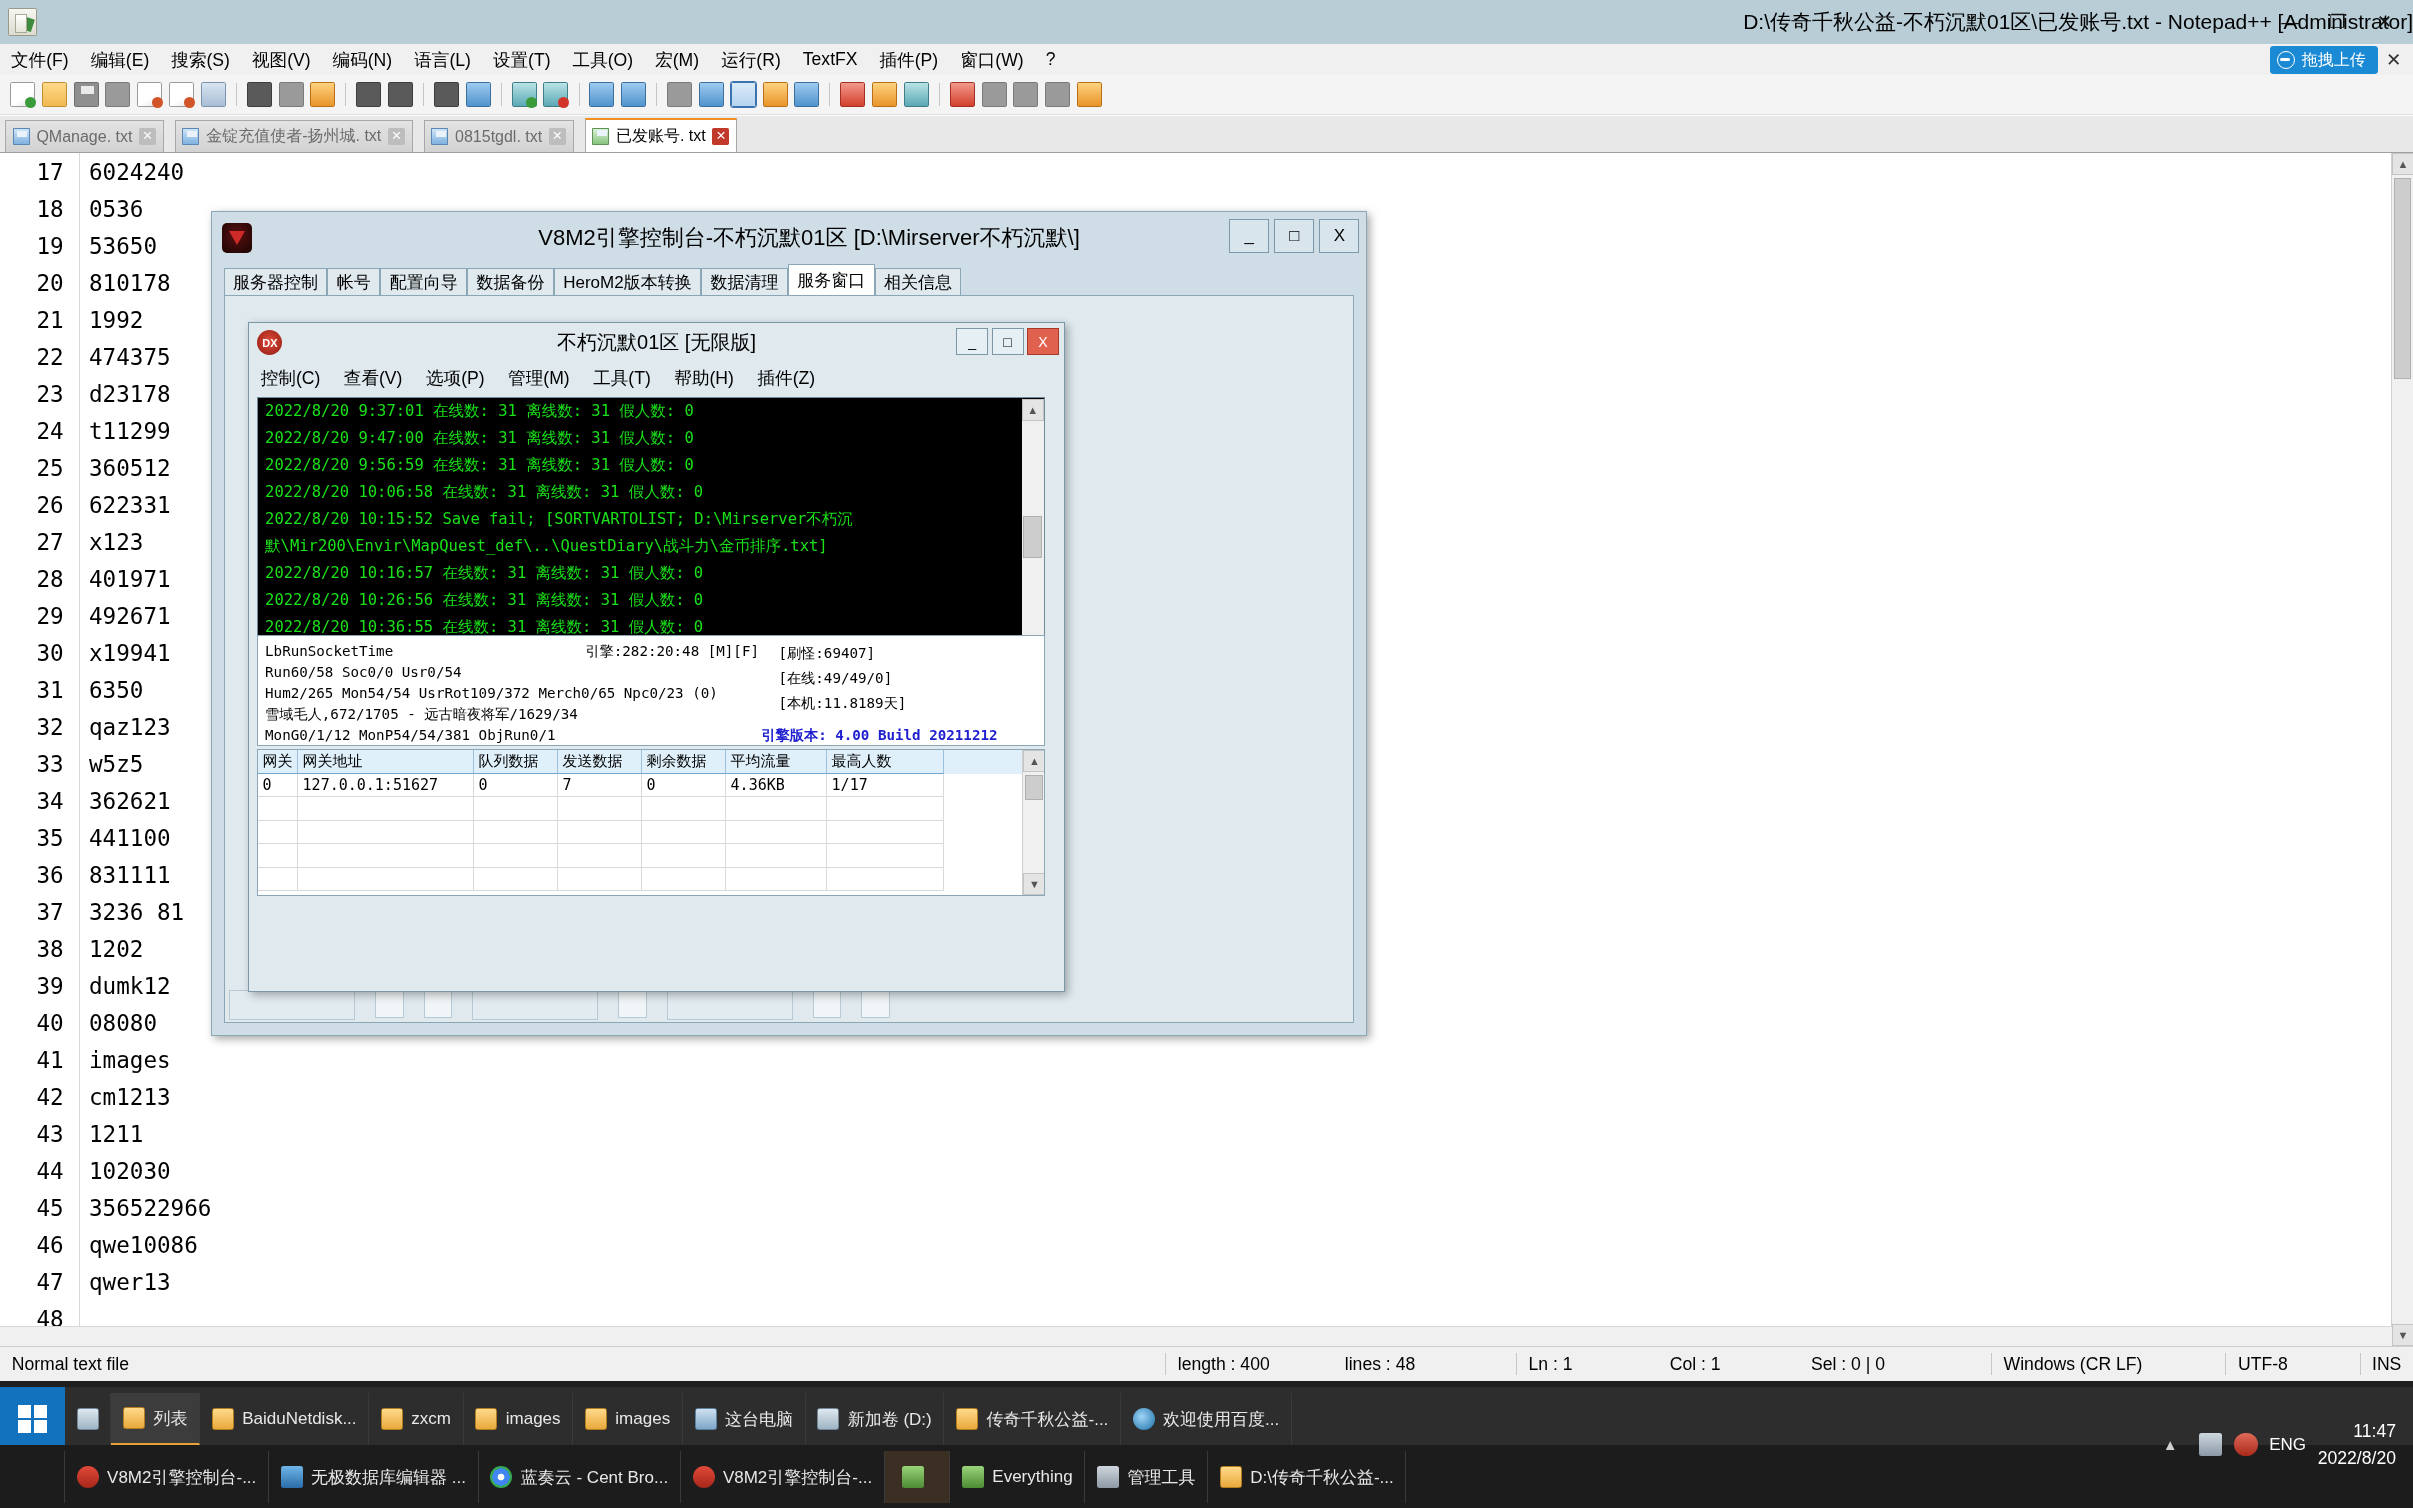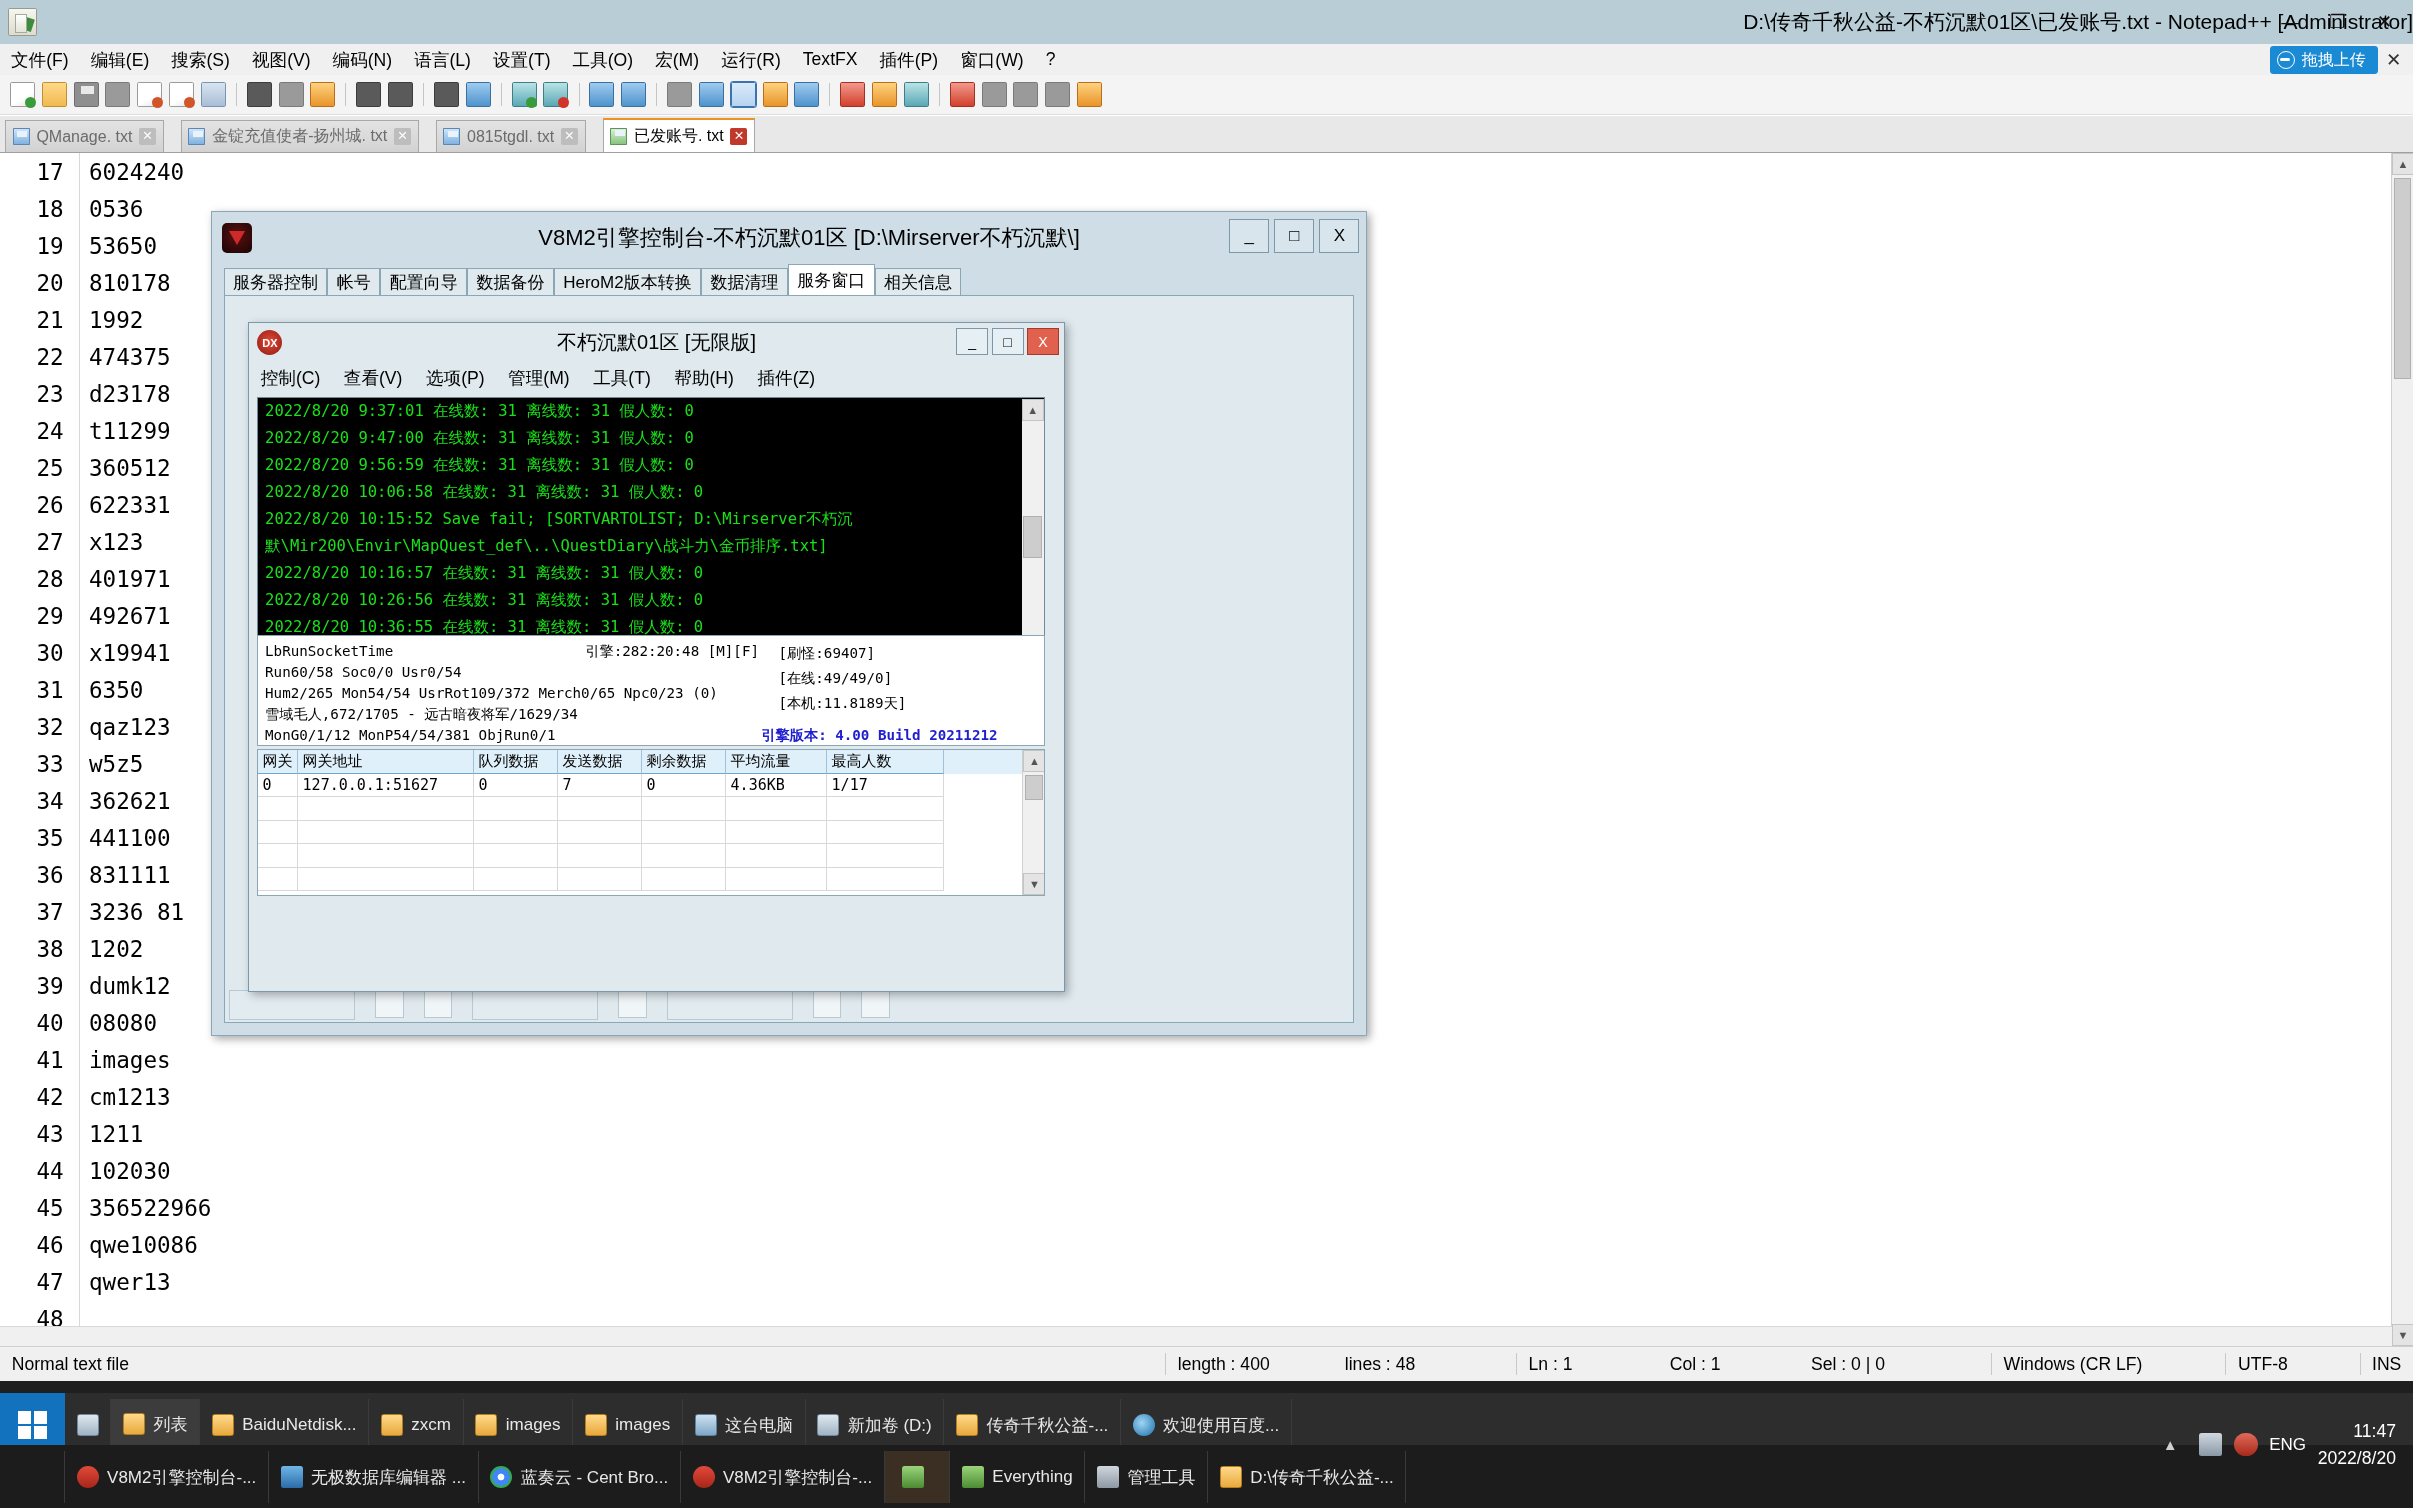--- a/index.html
+++ b/index.html
@@ -106,21 +106,21 @@
   .tb-badge { position:absolute; right:-1.7px; bottom:-1.7px; width:11px;height:11px;border-radius:50%; }
 
   
   .npp-tabs {
     position: absolute; left: 0; top: 116px; width: 2413px; height: 37px;
     background: #e8e8e8; display: flex; align-items: flex-end; padding-left: 5px;
     border-bottom: 0.8px solid #a0a0a0;
   }
   .npp-tab {
     display: flex; align-items: center; gap: 6.7px;
-    height: 32px; padding: 0 6.7px 0 6.7px; margin-right: 17px;
+    height: 32px; padding: 0 6.7px 0 6.7px; margin-right: 11px;
     background: linear-gradient(#e3e3e3,#d2d2d2);
     border: 0.8px solid #a8a8a8; border-bottom: none;
     font-size: 16px; color: #6b6b6b; white-space: nowrap;
     font-family: "Liberation Sans", sans-serif;
   }
   .npp-tab.active {
     background: #ffffff; color: #000;
     border-top: 2.5px solid #f09020;
     height: 34px;
   }
@@ -181,21 +181,21 @@
 
   
   .taskbar {
     position: absolute; left: 0; top: 1381px; width: 2413px; height: 127px;
     background: #1f1f1f;
   }
   .tb-row {
     position: absolute; left: 0; width: 2413px; height: 64px;
     display: flex; align-items: center;
   }
-  .tb-row1 { top: 12px; background: #2d2d2d; }
+  .tb-row1 { top: 6px; background: #2d2d2d; }
   .tb-row2 { top: 64px; background: #1c1c1c; }
   .tb-start {
     width: 65px; height: 64px; background: #1272bd;
     display:flex; align-items:center; justify-content:center; flex:none;
   }
   .winlogo { width:28.5px;height:28.5px; display:grid; grid-template-columns:1fr 1fr; grid-template-rows:1fr 1fr; gap:2.5px; }
   .winlogo span { background:#ffffff; display:block; }
   .tb-item {
     display:flex; align-items:center; gap:8.4px; height:52px; padding:0 11.7px;
     color:#e8e8e8; font-size:17px; white-space:nowrap; border-right:0.8px solid #3a3a3a;

